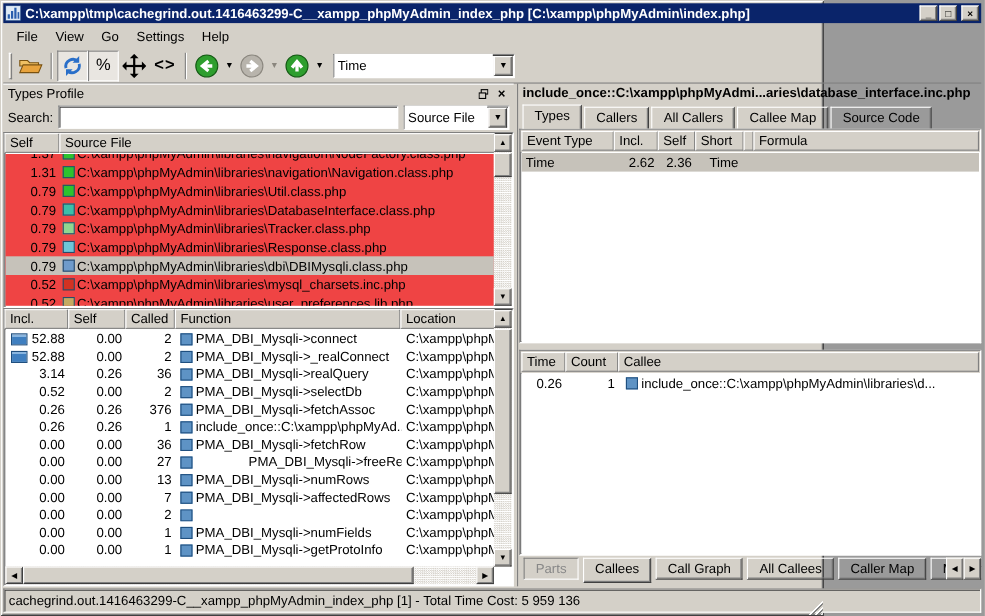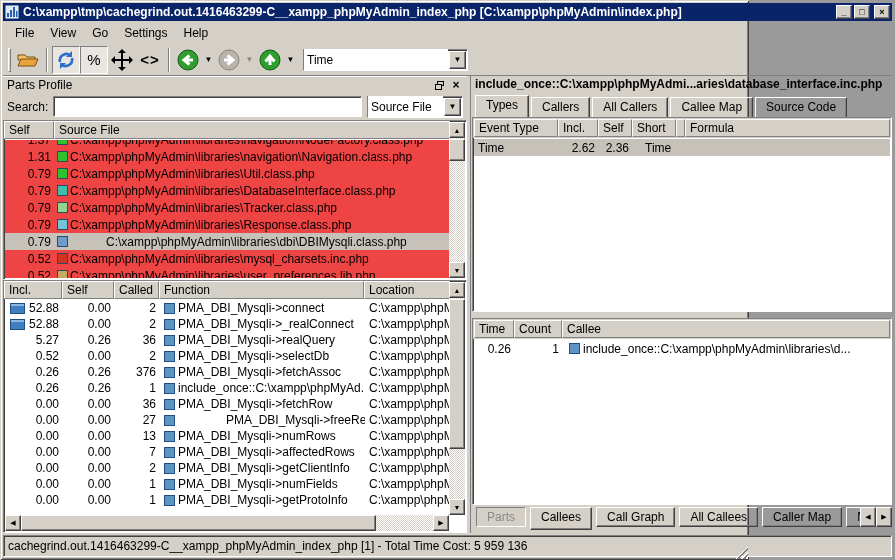--- a/index.html
+++ b/index.html
@@ -166,21 +166,21 @@
     </span>
     <span class="dd">▼</span>
     <span class="combo down" style="width:165px;margin-left:6px;">
       <span class="cfield">Time</span>
       <span class="cbtn up">▼</span>
     </span>
   </div>
 
   <div id="dock">
     <div id="dock-title">
-      <span class="dtext">Parts Profile</span>
+      <span class="dtext">Types Profile</span>
       <span class="dockbtn">
         <svg width="9" height="9" viewBox="0 0 9 9" fill="none">
             <rect x="2.5" y="0.5" width="6" height="4" stroke="#000"></rect>
             <rect x="0.5" y="3.5" width="6" height="5" stroke="#000" fill="#d4d0c8"></rect>
           </svg>
       </span>
       <span class="dockbtn" style="font-weight:bold;">×</span>
     </div>
 
     <div id="search-row">
@@ -238,21 +238,21 @@
           </div>
           <div class="trow" style="height:17px;">
             <div class="c num" style="width:50px;">0.79</div>
             <div class="c" style="flex:1;padding-left:2px;">
                 <span class="sq" style="background-color: rgb(110, 198, 216);"></span>
                 <span>C:\xampp\phpMyAdmin\libraries\Response.class.php</span>
               </div>
           </div>
           <div class="trow sel" style="height:17px;">
             <div class="c num" style="width:50px;">0.79</div>
-            <div class="c" style="flex:1;padding-left:2px;gap:36px;">
+            <div class="c" style="flex:1;padding-left:2px;">
                 <span class="sq" style="background-color: rgb(111, 155, 203);"></span>
                 <span>C:\xampp\phpMyAdmin\libraries\dbi\DBIMysqli.class.php</span>
               </div>
           </div>
           <div class="trow" style="height:17px;">
             <div class="c num" style="width:50px;">0.52</div>
             <div class="c" style="flex:1;padding-left:2px;">
                 <span class="sq" style="background-color: rgb(210, 50, 34);"></span>
                 <span>C:\xampp\phpMyAdmin\libraries\mysql_charsets.inc.php</span>
               </div>
@@ -302,21 +302,21 @@
             </div>
           <div class="c num" style="width:52px;">0.00</div>
           <div class="c num" style="width:45px;">2</div>
           <div class="c" style="width:205px;">
               <span class="fsq"></span>
               <span>PMA_DBI_Mysqli-&gt;_realConnect</span>
             </div>
           <div class="c" style="flex:1;">C:\xampp\phpMy</div>
         </div>
         <div class="trow" style="height:16px;">
-          <div class="c num" style="width:58px;">5.27</div>
+          <div class="c num" style="width:58px;">3.14</div>
           <div class="c num" style="width:52px;">0.26</div>
           <div class="c num" style="width:45px;">36</div>
           <div class="c" style="width:205px;">
               <span class="fsq"></span>
               <span>PMA_DBI_Mysqli-&gt;realQuery</span>
             </div>
           <div class="c" style="flex:1;">C:\xampp\phpMy</div>
         </div>
         <div class="trow" style="height:16px;">
           <div class="c num" style="width:58px;">0.52</div>
@@ -387,21 +387,20 @@
               <span>PMA_DBI_Mysqli-&gt;affectedRows</span>
             </div>
           <div class="c" style="flex:1;">C:\xampp\phpMy</div>
         </div>
         <div class="trow" style="height:16px;">
           <div class="c num" style="width:58px;">0.00</div>
           <div class="c num" style="width:52px;">0.00</div>
           <div class="c num" style="width:45px;">2</div>
           <div class="c" style="width:205px;">
               <span class="fsq"></span>
-              <span>PMA_DBI_Mysqli-&gt;getClientInfo</span>
             </div>
           <div class="c" style="flex:1;">C:\xampp\phpMy</div>
         </div>
         <div class="trow" style="height:16px;">
           <div class="c num" style="width:58px;">0.00</div>
           <div class="c num" style="width:52px;">0.00</div>
           <div class="c num" style="width:45px;">1</div>
           <div class="c" style="width:205px;">
               <span class="fsq"></span>
               <span>PMA_DBI_Mysqli-&gt;numFields</span>

